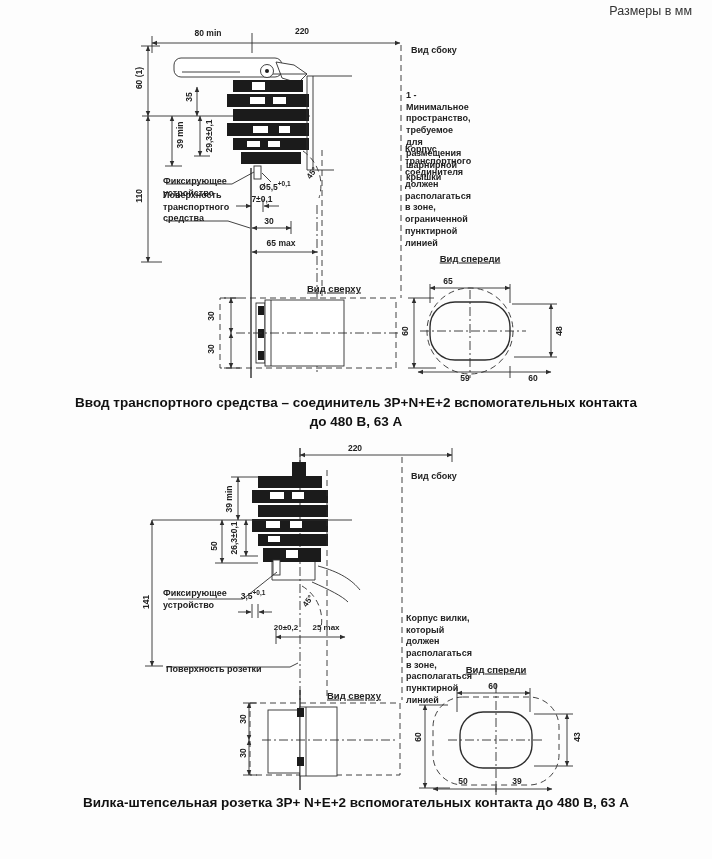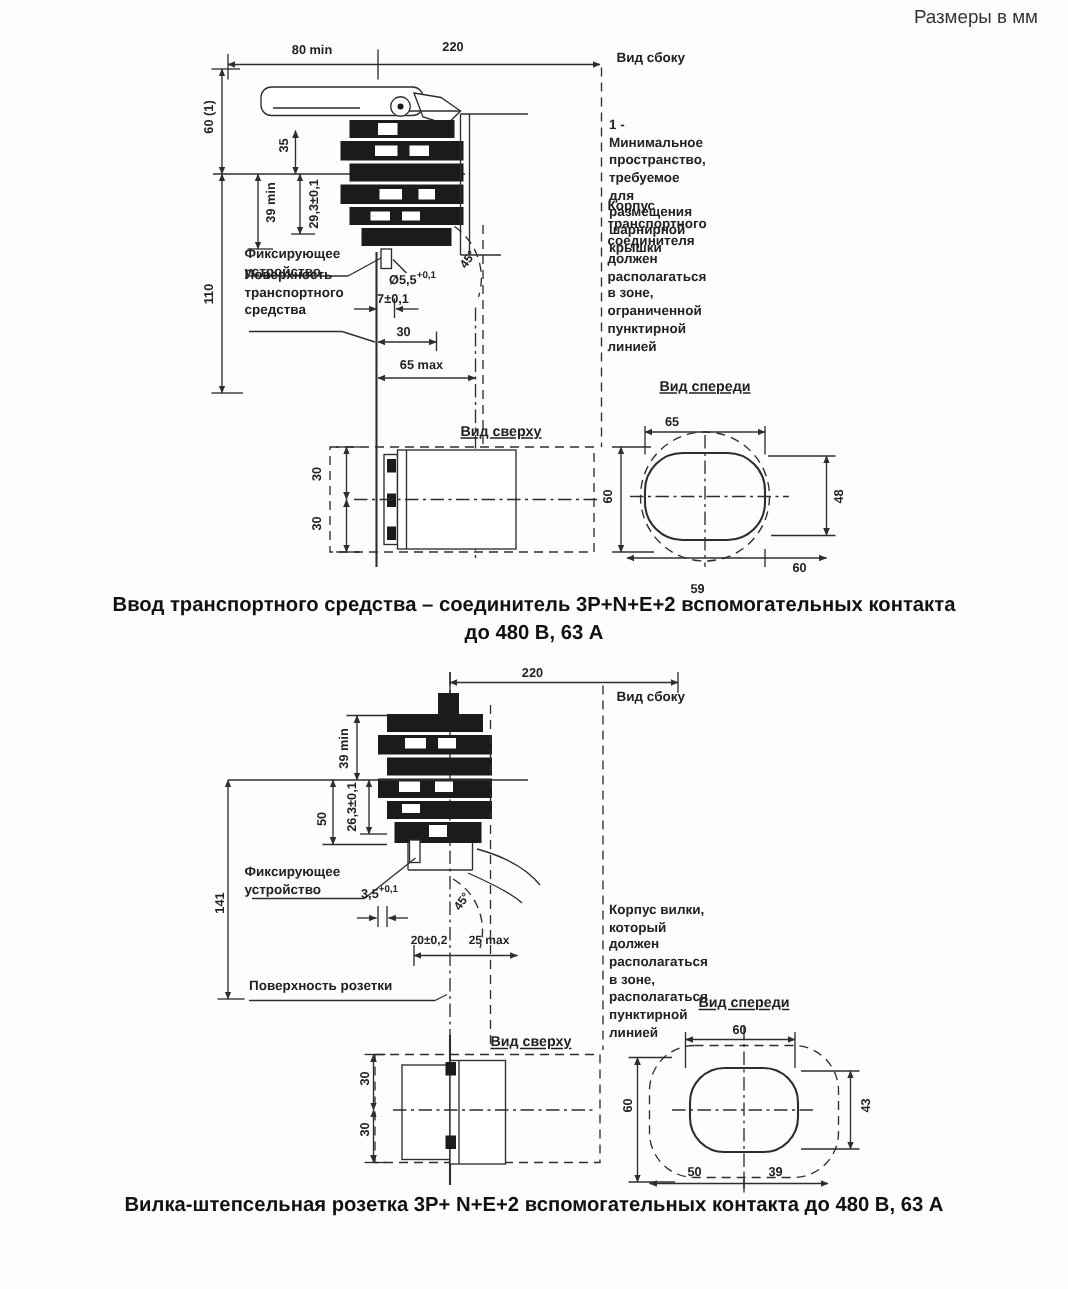--- a/index.html
+++ b/index.html
@@ -7,21 +7,21 @@
         font-family:"Liberation Sans",sans-serif;color:#1c1c1c;}
   .layer{position:absolute;left:0;top:0;width:0;height:0;overflow:visible;}
   svg{position:absolute;left:0;top:0;}
   .lbl{position:absolute;transform:translate(-50%,-50%);font:700 8.5px "Liberation Sans",sans-serif;
        color:#222;white-space:nowrap;}
   .vlbl{position:absolute;transform:translate(-50%,-50%) rotate(-90deg);font:700 8.5px "Liberation Sans",sans-serif;
        color:#222;white-space:nowrap;}
   .rot45{position:absolute;transform:translate(-50%,-50%) rotate(-55deg);font:700 8px "Liberation Sans",sans-serif;
        color:#222;white-space:nowrap;}
   .note{position:absolute;font:700 9px "Liberation Sans",sans-serif;color:#222;
-        white-space:pre-line;line-height:1.3;}
+        white-space:pre-line;line-height:1.3;margin-top:12px;}
   .vw{position:absolute;transform:translate(-50%,-50%);font:700 9.5px "Liberation Sans",sans-serif;
       color:#222;white-space:nowrap;text-decoration:underline;}
   .caption{position:absolute;left:26px;width:660px;text-align:center;
            font:700 13.5px "Liberation Sans",sans-serif;color:#111;white-space:pre-line;line-height:1.4;}
   .units{position:absolute;top:4px;right:20px;font:400 12.5px "Liberation Sans",sans-serif;color:#333;}
   .sup{font-size:6.5px;vertical-align:super;}
   .ln{stroke:#2e2e2e;stroke-width:0.9;fill:none;}
   .thk{stroke-width:1.4;}
   .dash{stroke-dasharray:6 4;}
   .dashdot{stroke-dasharray:9 3 2 3;}
@@ -257,21 +257,21 @@
     <span class="note" style="left:405px;top:132px">Корпус транспортного соединителя
 должен располагаться в зоне,
 ограниченной пунктирной линией</span>
     <span class="vw" style="left:334px;top:288px">Вид сверху</span>
     <span class="vlbl" style="left:211px;top:316px">30</span>
     <span class="vlbl" style="left:211px;top:349px">30</span>
     <span class="vw" style="left:470px;top:258px">Вид спереди</span>
     <span class="lbl" style="left:448px;top:281px">65</span>
     <span class="vlbl" style="left:405px;top:331px">60</span>
     <span class="vlbl" style="left:559px;top:331px">48</span>
-    <span class="lbl" style="left:465px;top:392px">59</span>
+    <span class="lbl" style="left:465px;top:378px">59</span>
     <span class="lbl" style="left:533px;top:378px">60</span>
     <div class="caption" style="top:394px">Ввод транспортного средства – соединитель 3P+N+E+2 вспомогательных контакта
 до 480 В, 63 А</div>
   </div>
 
   <div class="layer">
     <span class="lbl" style="left:355px;top:448px">220</span>
     <span class="note" style="left:411px;top:459px;white-space:nowrap">Вид сбоку</span>
     <span class="vlbl" style="left:229px;top:499px">39 min</span>
     <span class="vlbl" style="left:234px;top:538px">26,3±0,1</span>

